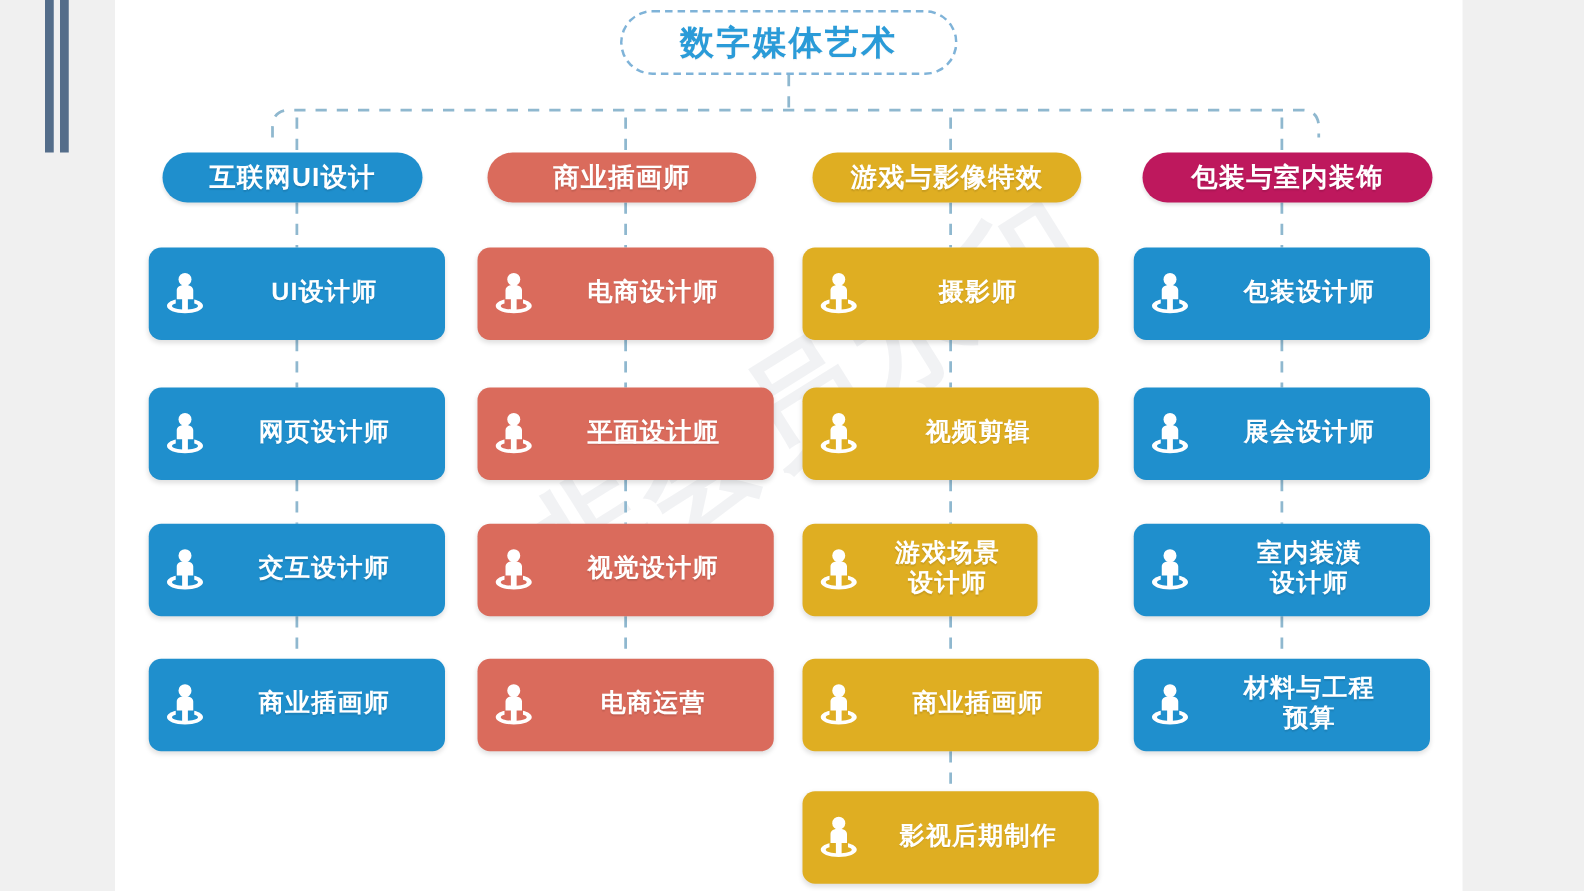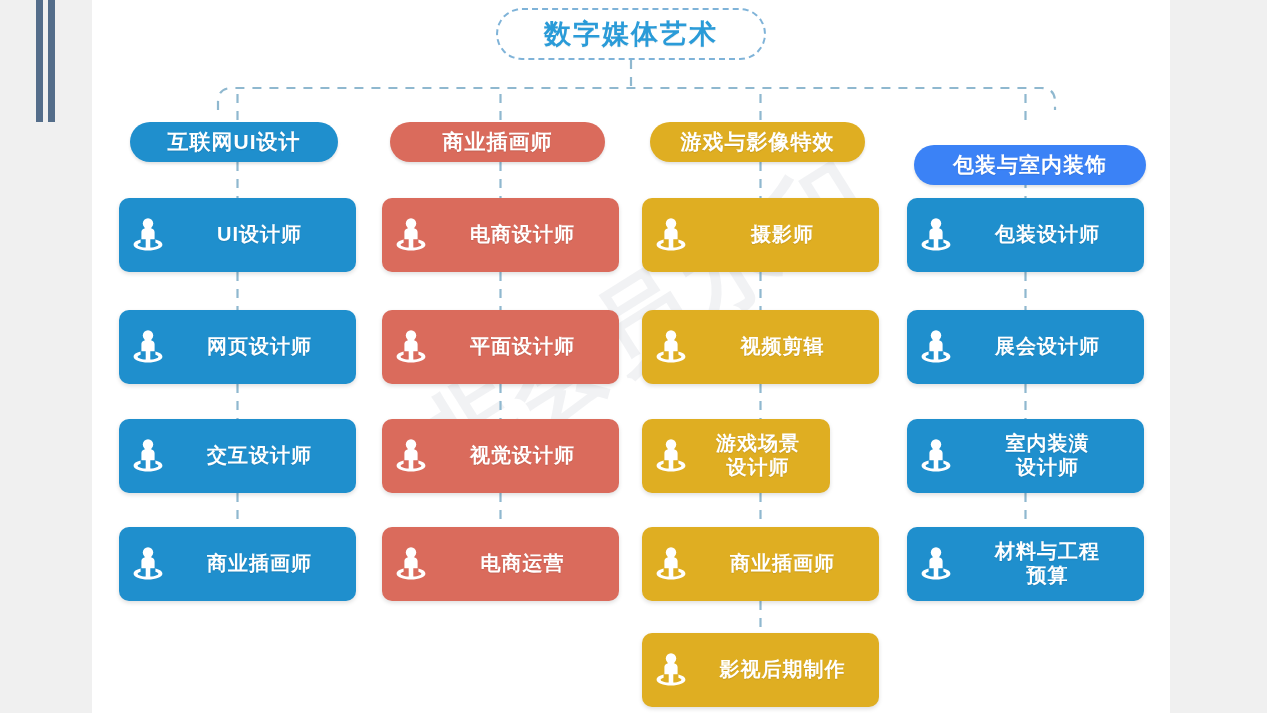--- a/index.html
+++ b/index.html
@@ -156,21 +156,21 @@
         <div class="node" style="left: 290px; top: 198px; width: 237px; height: 74px; background: rgb(218, 107, 92);">
           <span class="ico">
             <svg class="person" width="40" height="40" viewBox="0 0 40 40" aria-hidden="true">
               <circle cx="20" cy="8.5" r="5.2" fill="#fff"></circle>
               <path d="M13.4 17.2c0-2.6 2.9-4.4 6.6-4.4s6.6 1.8 6.6 4.4v7.1h-4.3v9.4h-4.6v-9.4h-4.3z" fill="#fff"></path>
               <path d="M12.6 24.6c-4.3 1-7 2.9-7 5.1 0 3.2 6.5 5.8 14.4 5.8s14.4-2.6 14.4-5.8c0-2.2-2.7-4.1-7-5.1v3.1c1.9.5 3 1.2 3 2 0 1.6-4.7 2.9-10.4 2.9S9.6 31.3 9.6 29.7c0-.8 1.1-1.5 3-2z" fill="#fff"></path>
             </svg>
           </span>
           <span class="lbl">电商设计师</span>
         </div>
-        <div class="node" style="left: 290px; top: 310px; width: 237px; height: 74px; background: rgb(218, 107, 92);">
+        <div class="node" style="left: 290px; top: 310px; width: 237px; height: 74px; background: rgb(218, 107, 92); text-decoration: underline;">
           <span class="ico">
             <svg class="person" width="40" height="40" viewBox="0 0 40 40" aria-hidden="true">
               <circle cx="20" cy="8.5" r="5.2" fill="#fff"></circle>
               <path d="M13.4 17.2c0-2.6 2.9-4.4 6.6-4.4s6.6 1.8 6.6 4.4v7.1h-4.3v9.4h-4.6v-9.4h-4.3z" fill="#fff"></path>
               <path d="M12.6 24.6c-4.3 1-7 2.9-7 5.1 0 3.2 6.5 5.8 14.4 5.8s14.4-2.6 14.4-5.8c0-2.2-2.7-4.1-7-5.1v3.1c1.9.5 3 1.2 3 2 0 1.6-4.7 2.9-10.4 2.9S9.6 31.3 9.6 29.7c0-.8 1.1-1.5 3-2z" fill="#fff"></path>
             </svg>
           </span>
           <span class="lbl">平面设计师</span>
         </div>
         <div class="node" style="left: 290px; top: 419px; width: 237px; height: 74px; background: rgb(218, 107, 92);">
@@ -240,21 +240,21 @@
         <div class="node" style="left: 550px; top: 633px; width: 237px; height: 74px; background: rgb(223, 174, 34);">
           <span class="ico">
             <svg class="person" width="40" height="40" viewBox="0 0 40 40" aria-hidden="true">
               <circle cx="20" cy="8.5" r="5.2" fill="#fff"></circle>
               <path d="M13.4 17.2c0-2.6 2.9-4.4 6.6-4.4s6.6 1.8 6.6 4.4v7.1h-4.3v9.4h-4.6v-9.4h-4.3z" fill="#fff"></path>
               <path d="M12.6 24.6c-4.3 1-7 2.9-7 5.1 0 3.2 6.5 5.8 14.4 5.8s14.4-2.6 14.4-5.8c0-2.2-2.7-4.1-7-5.1v3.1c1.9.5 3 1.2 3 2 0 1.6-4.7 2.9-10.4 2.9S9.6 31.3 9.6 29.7c0-.8 1.1-1.5 3-2z" fill="#fff"></path>
             </svg>
           </span>
           <span class="lbl">影视后期制作</span>
         </div>
-        <div class="col-head" style="left: 822px; top: 122px; width: 232px; background: #3b82f6; margin-top: 23px;">
+        <div class="col-head" style="left: 822px; top: 122px; width: 232px; background: #be185d;">
           <span>包装与室内装饰</span>
         </div>
         <div class="node" style="left: 815px; top: 198px; width: 237px; height: 74px; background: rgb(31, 143, 205);">
           <span class="ico">
             <svg class="person" width="40" height="40" viewBox="0 0 40 40" aria-hidden="true">
               <circle cx="20" cy="8.5" r="5.2" fill="#fff"></circle>
               <path d="M13.4 17.2c0-2.6 2.9-4.4 6.6-4.4s6.6 1.8 6.6 4.4v7.1h-4.3v9.4h-4.6v-9.4h-4.3z" fill="#fff"></path>
               <path d="M12.6 24.6c-4.3 1-7 2.9-7 5.1 0 3.2 6.5 5.8 14.4 5.8s14.4-2.6 14.4-5.8c0-2.2-2.7-4.1-7-5.1v3.1c1.9.5 3 1.2 3 2 0 1.6-4.7 2.9-10.4 2.9S9.6 31.3 9.6 29.7c0-.8 1.1-1.5 3-2z" fill="#fff"></path>
             </svg>
           </span>

